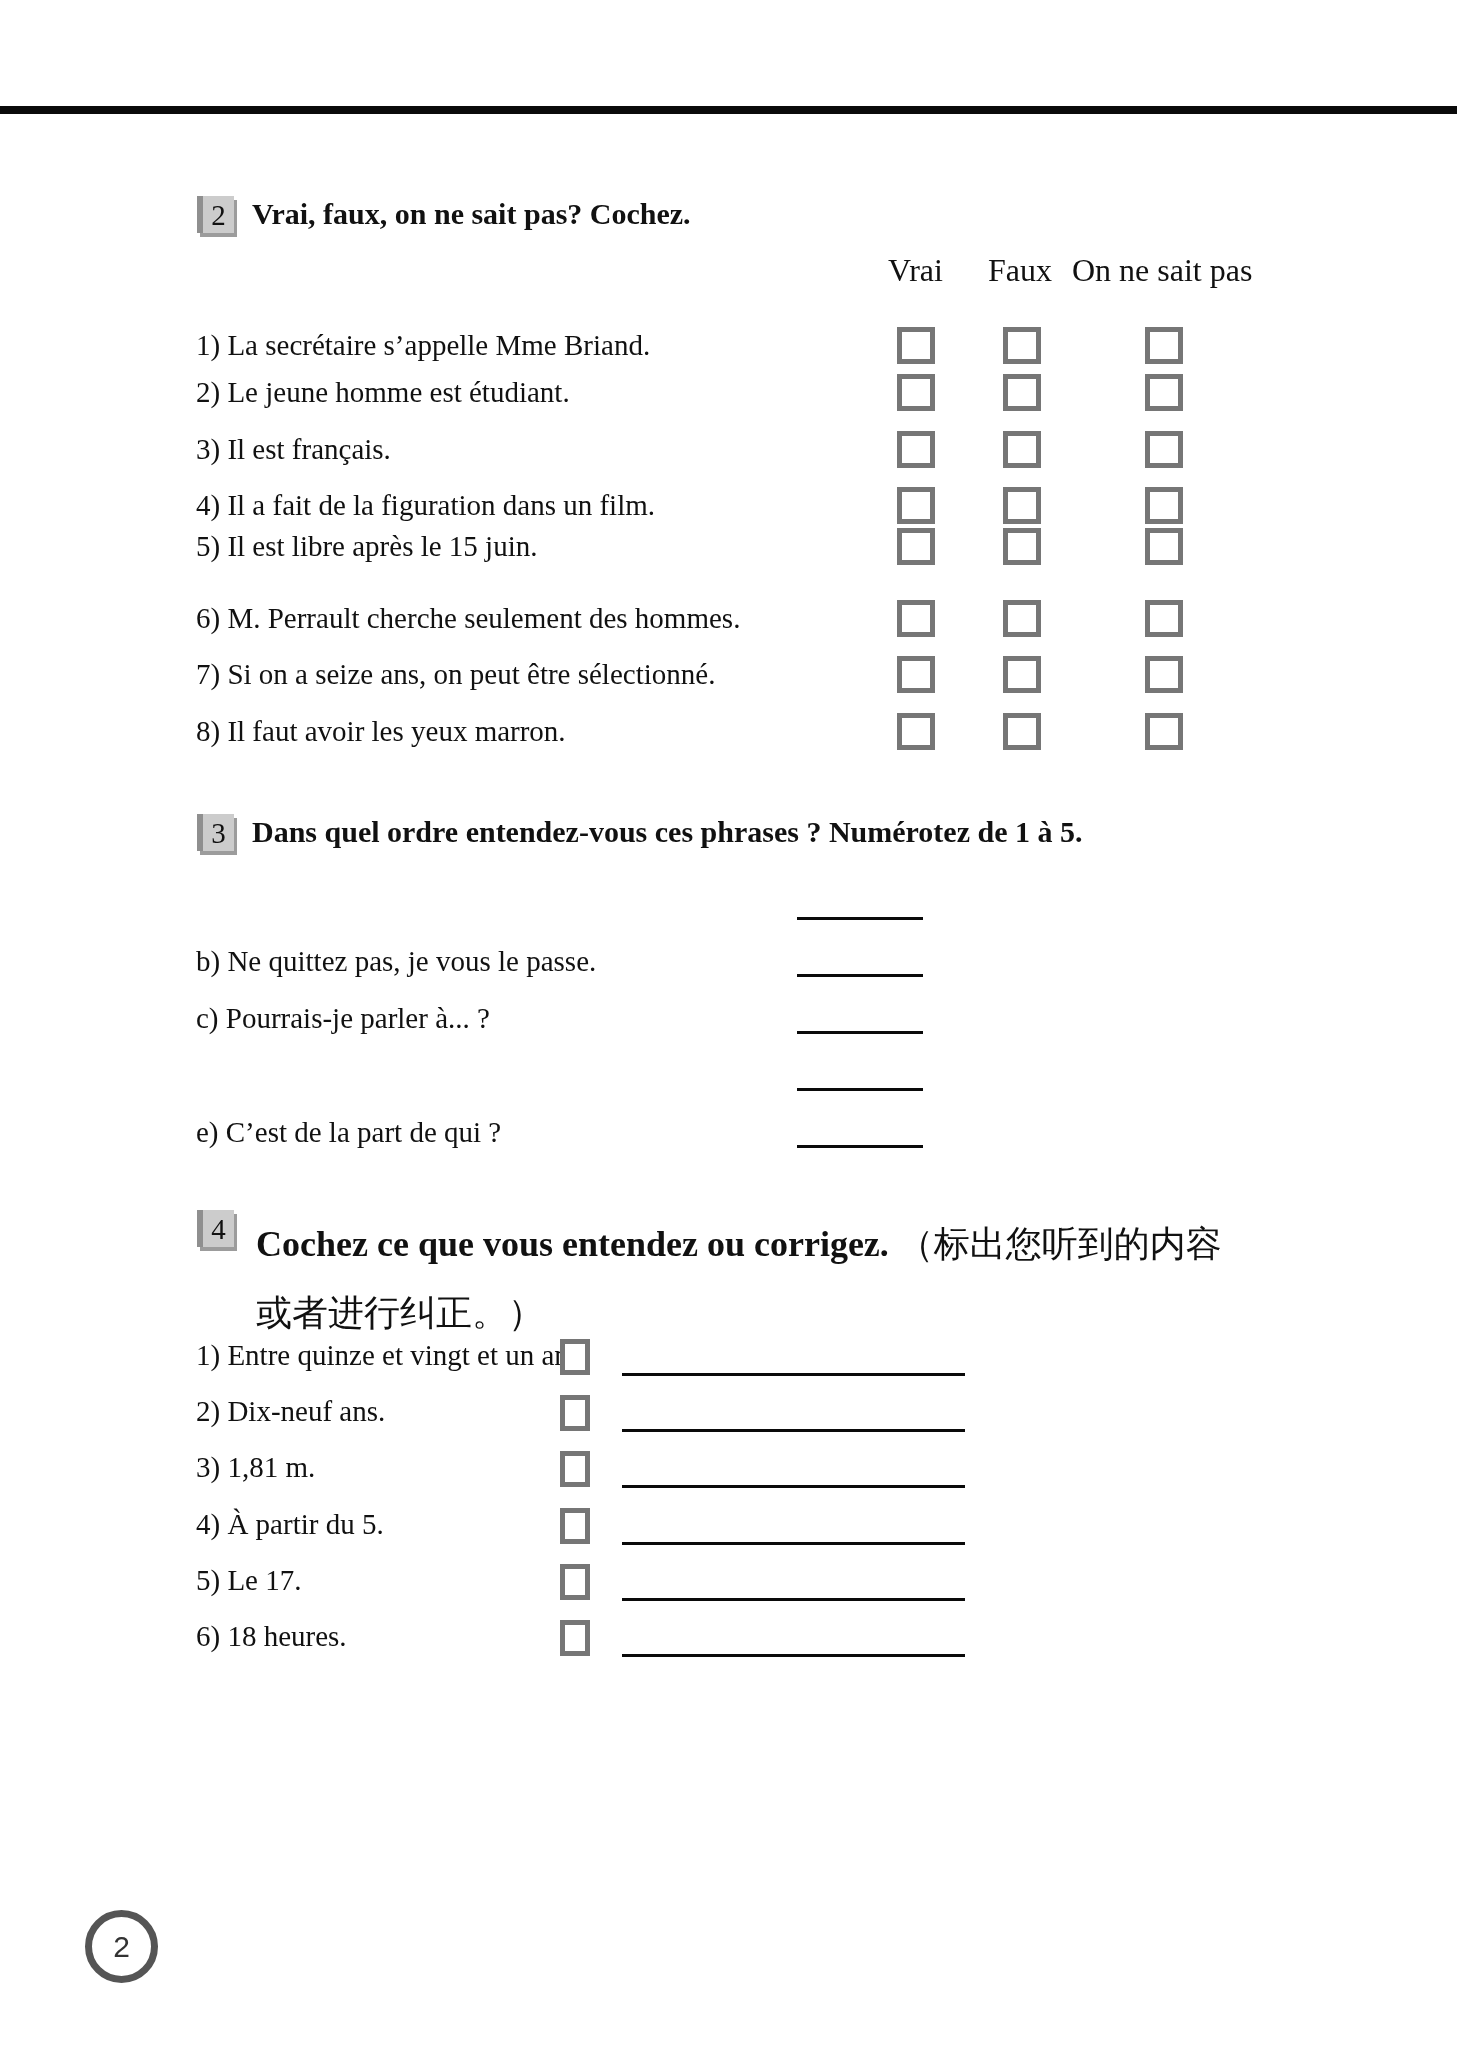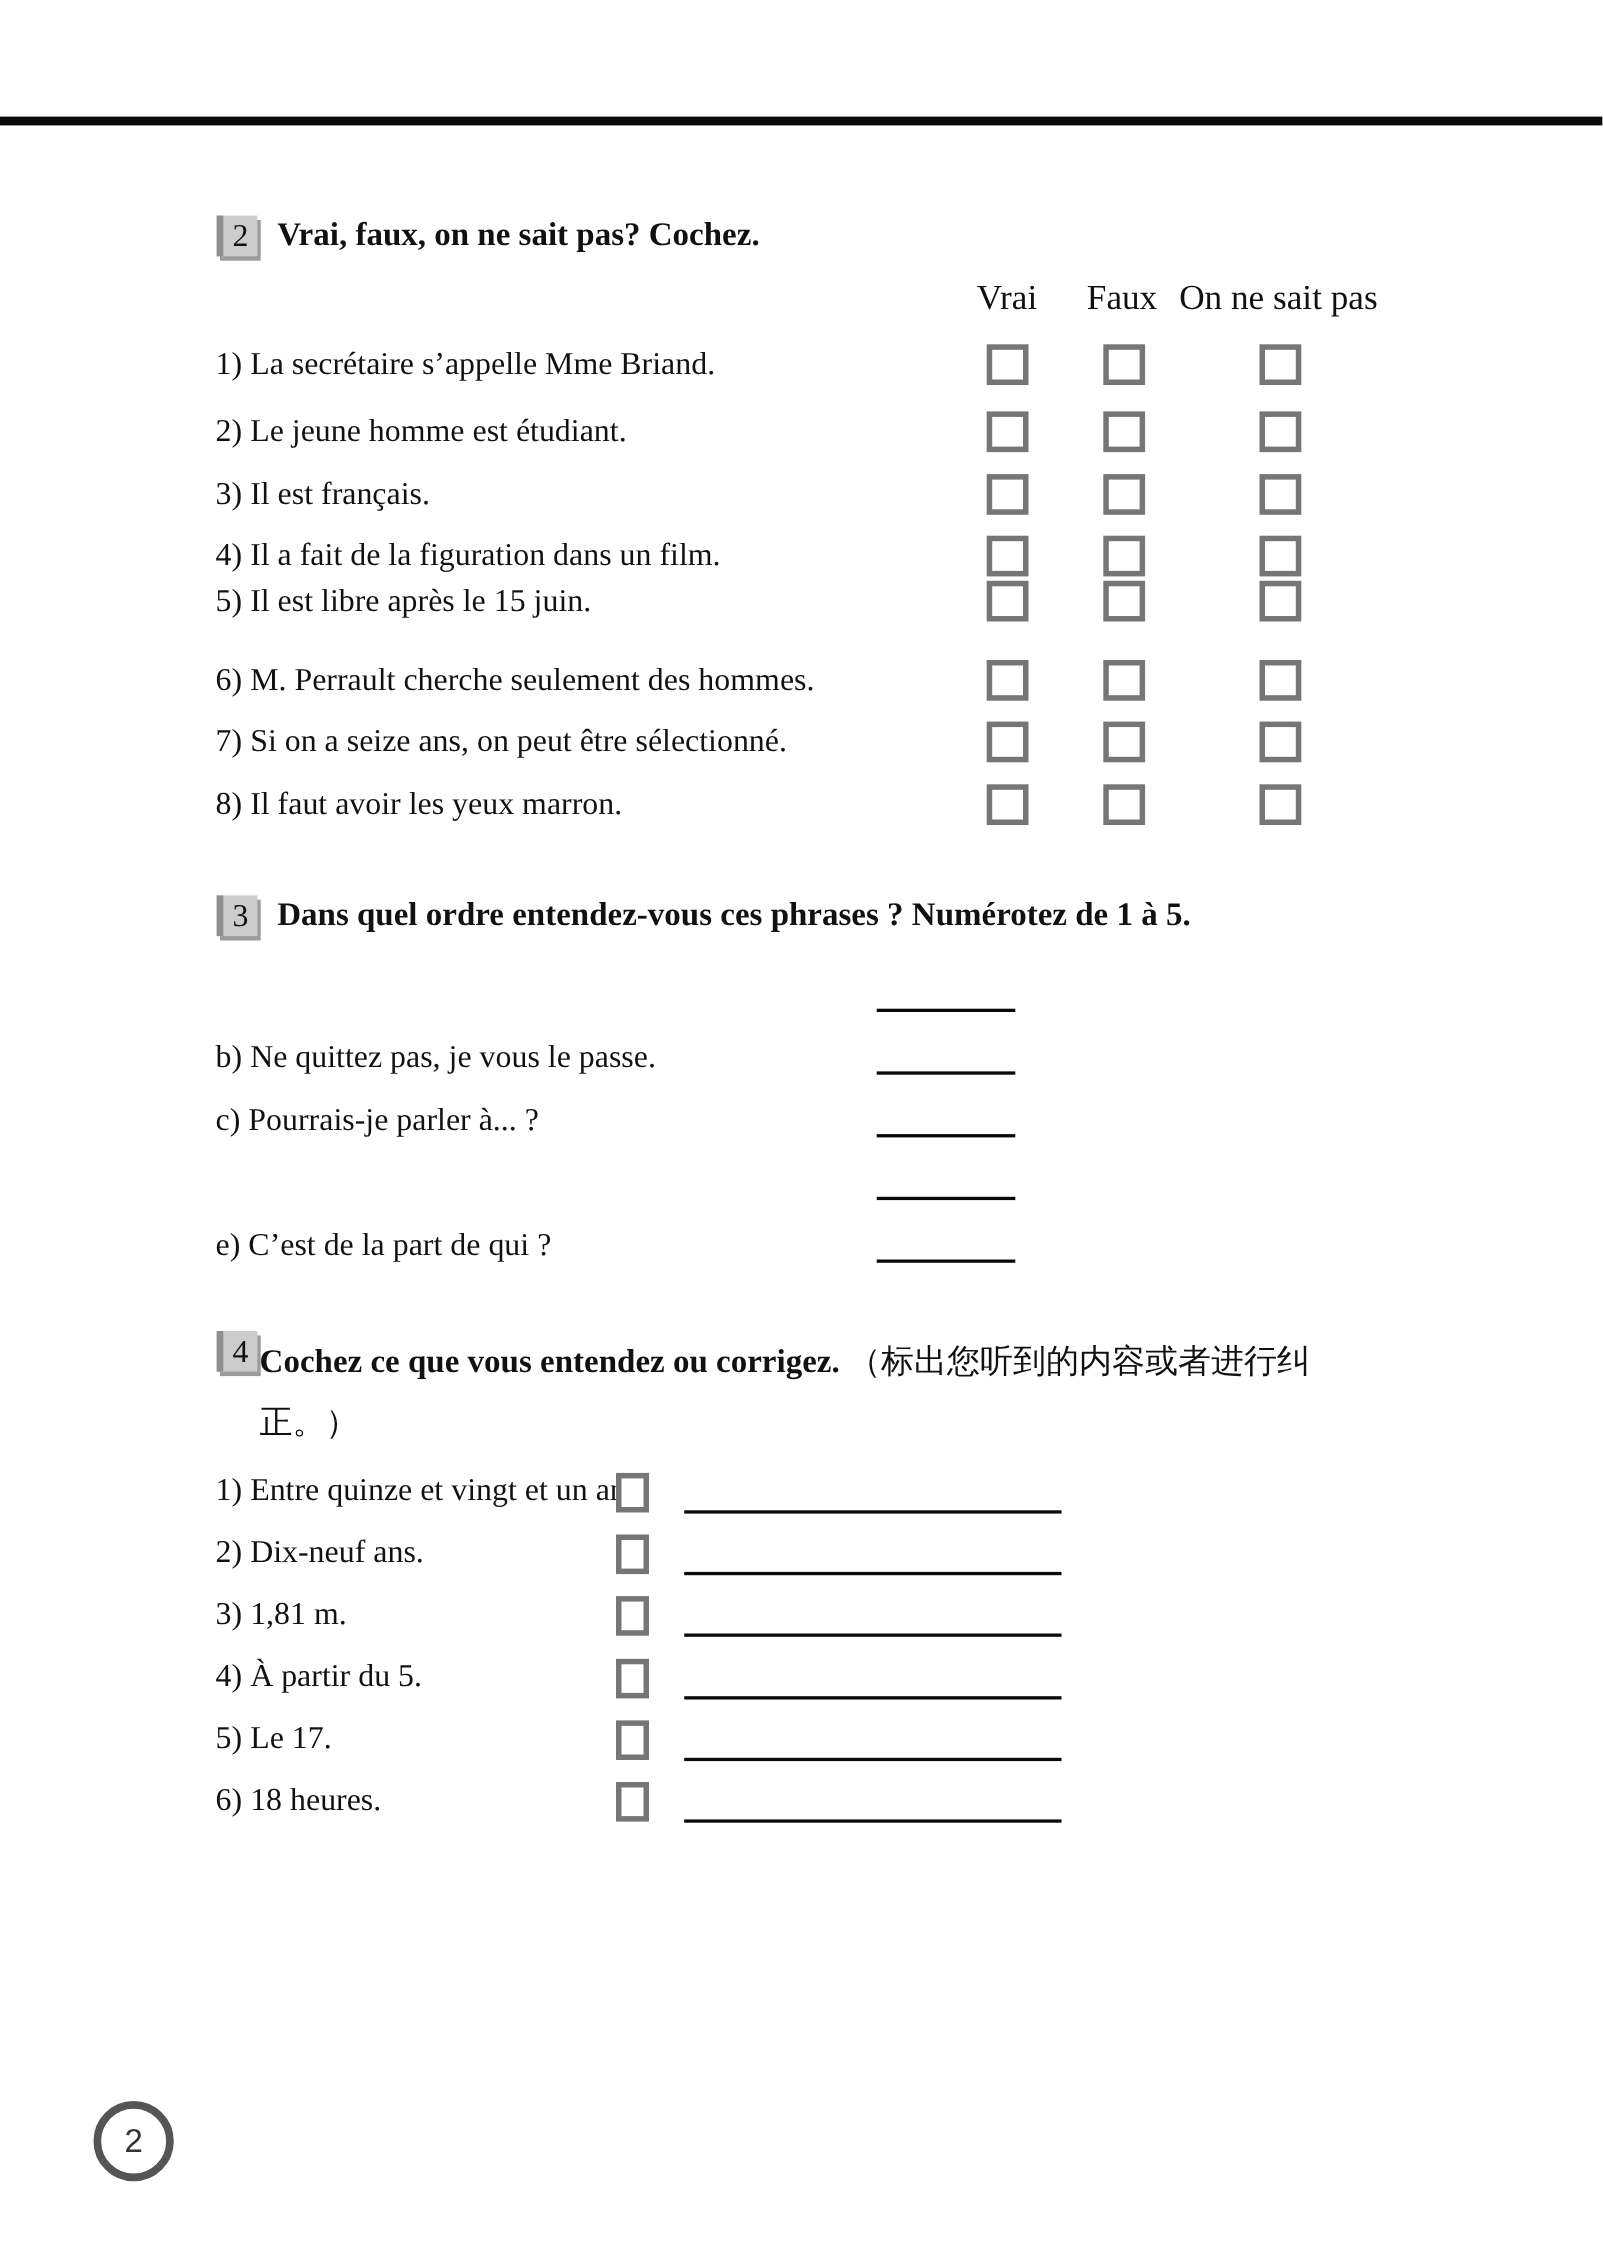--- a/index.html
+++ b/index.html
@@ -12,21 +12,21 @@
 
   
   .ex-header { position:absolute; left:0; width:100%; height:46px; }
   .ex-num {
     position:absolute; left:197px; top:0; width:31px; height:37px;
     background:#cccccc; border-left:6px solid #8f8f8f;
     box-shadow:3px 4px 0 #9c9c9c;
     text-align:center; font-size:29px; line-height:38px; color:#111;
   }
   .ex-title { position:absolute; left:252px; top:1px; font-size:30px; font-weight:bold; white-space:nowrap;text-align:center; }
-  .ex4-title-block { position:absolute; left:236px; top:1210px; width:990px; font-size:30px; line-height:56px; }
+  .ex4-title-block { position:absolute; left:256px; top:1210px; width:990px; font-size:36px; line-height:69px; }
   .t-fr { font-weight:bold; }
   .t-zh { font-weight:normal; }
 
   
   .col-headers { position:absolute; left:0; top:252px; width:100%; height:34px; font-size:32px; }
   .col-headers span { position:absolute; top:0; white-space:nowrap; }
   .col-vrai { left:888px; }
   .col-faux { left:988px; }
   .col-onsp { left:1072px; }
 
@@ -70,21 +70,21 @@
     <span class="ex-title">Vrai, faux, on ne sait pas? Cochez.</span>
   </div>
 
   <div class="col-headers">
     <span class="col-vrai">Vrai</span>
     <span class="col-faux">Faux</span>
     <span class="col-onsp">On ne sait pas</span>
   </div>
 
   <div>
-      <div class="row" style="top: 313px; text-align: center;">
+      <div class="row" style="top: 327px; text-align: center;">
     <span class="item-text">1) La secrétaire s’appelle Mme Briand.</span>
     <span class="cb cb-vrai"></span>
     <span class="cb cb-faux"></span>
     <span class="cb cb-onsp"></span>
   </div>
       <div class="row" style="top: 374px; padding-left: 45px;">
     <span class="item-text">2) Le jeune homme est étudiant.</span>
     <span class="cb cb-vrai"></span>
     <span class="cb cb-faux"></span>
     <span class="cb cb-onsp"></span>

